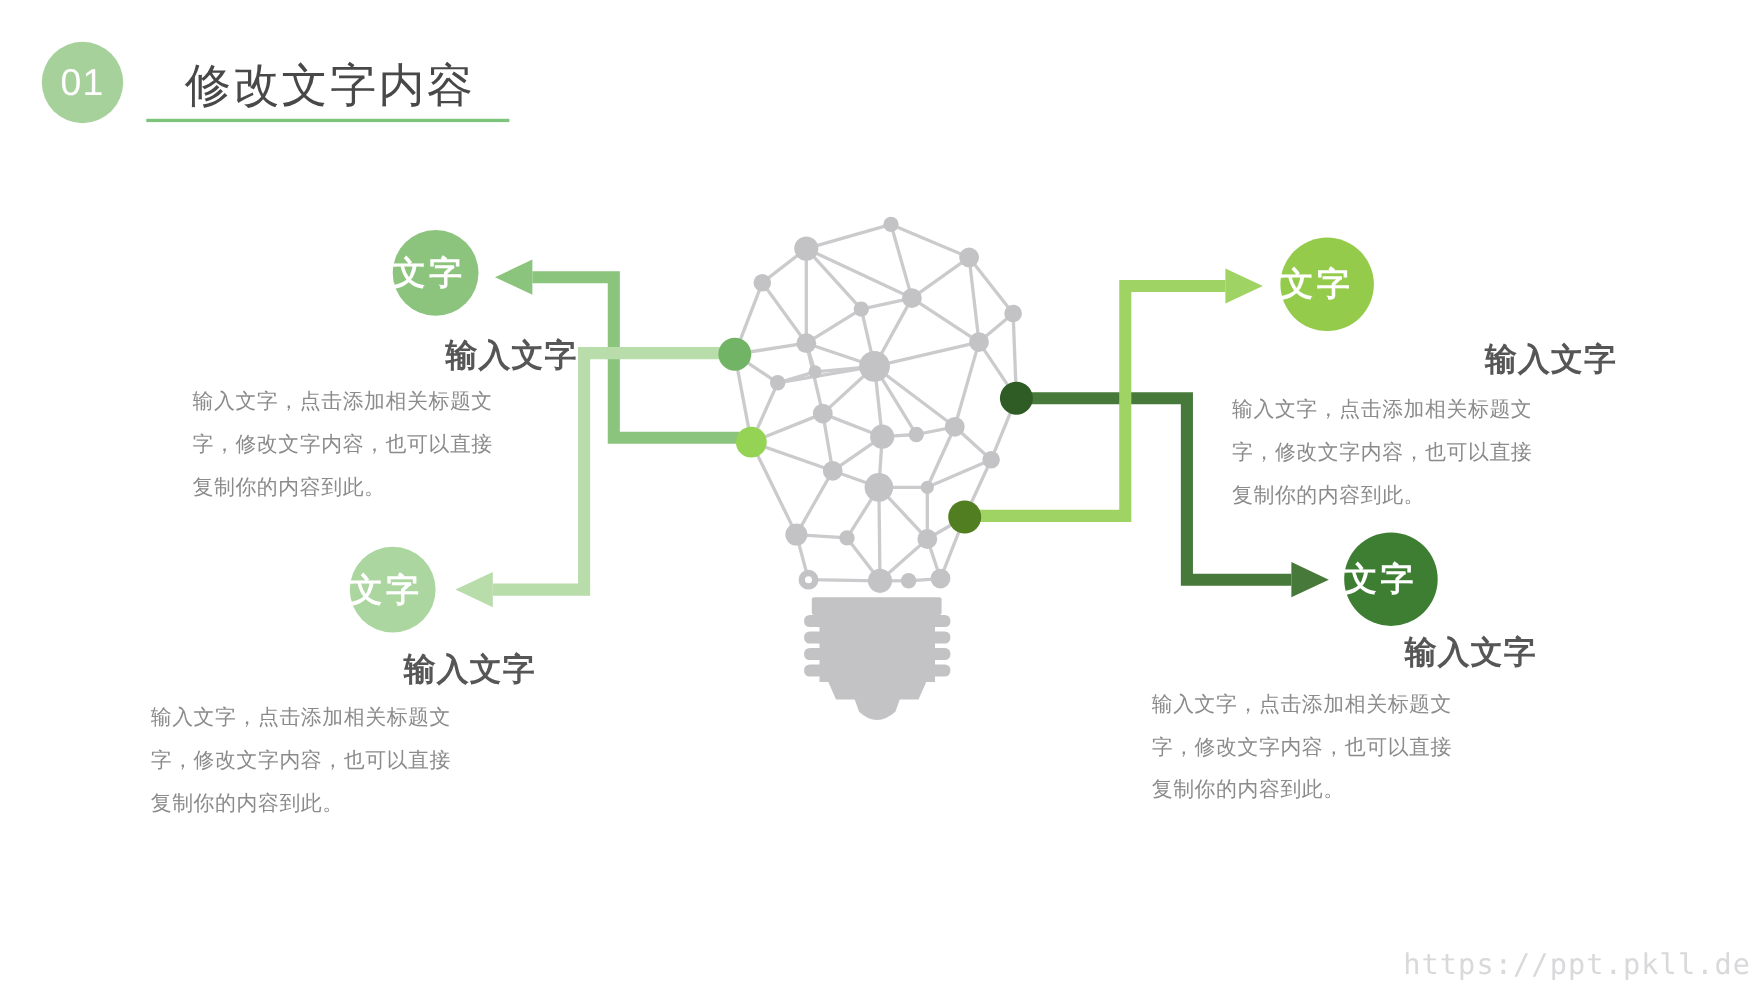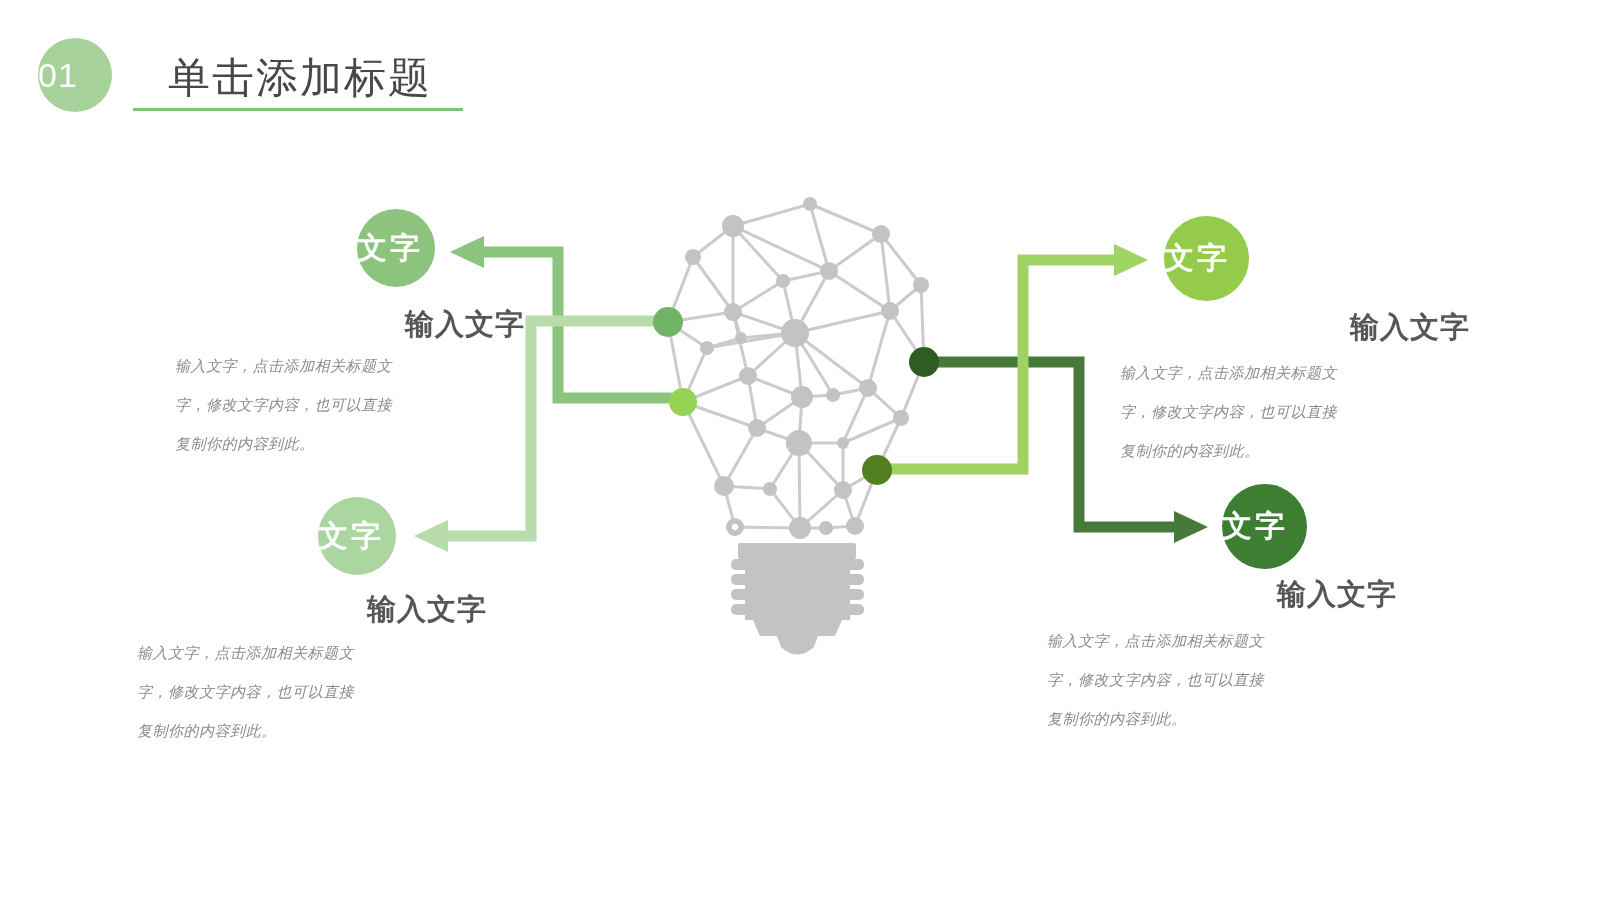--- a/index.html
+++ b/index.html
@@ -1,52 +1,52 @@
 <!DOCTYPE html>
 <html><head>
 <meta charset="utf-8">
 <style>
   html,body{margin:0;padding:0;background:#fff;}
   .slide{position:relative;width:1600px;height:900px;background:#ffffff;overflow:hidden;
          font-family:"Liberation Sans",sans-serif;}
   .badge{position:absolute;left:38px;top:38px;width:74px;height:74px;border-radius:50%;
-         display:flex;align-items:center;}
+         display:flex;align-items:center;justify-content:center;}
   .badge span{color:#fff;font-size:34px;letter-spacing:1px;}
   .title{position:absolute;left:168px;top:50px;font-size:42px;color:#484848;letter-spacing:2px;white-space:nowrap;}
   .title-underline{position:absolute;left:133px;top:108px;width:330px;height:3px;}
   .art{position:absolute;left:0;top:0;width:1600px;height:900px;}
   .tag-circle{position:absolute;border-radius:50%;display:flex;align-items:center;justify-content:flex-start;}
   .tag-circle span{color:#fff;font-size:30px;font-weight:bold;letter-spacing:3px;}
   .c-lt{left:357px;top:209px;width:78px;height:78px;}
   .c-lb{left:318px;top:497px;width:78px;height:78px;}
   .c-rt{left:1164px;top:216px;width:85px;height:85px;}
   .c-rb{left:1222px;top:484px;width:85px;height:85px;}
   .callout-heading{position:absolute;width:316px;text-align:right;font-size:29px;font-weight:bold;
                    color:#565656;line-height:36px;letter-spacing:1px;white-space:nowrap;}
   .h-lt{left:209px;top:306px;}
   .h-lb{left:171px;top:591px;}
   .h-rt{left:1154px;top:309px;}
   .h-rb{left:1081px;top:576px;}
-  .callout-body{position:absolute;width:320px;font-size:15px;line-height:39px;color:#8b8b8b;letter-spacing:0.5px;font-style:italic;}
+  .callout-body{position:absolute;width:320px;font-size:19px;line-height:39px;color:#8b8b8b;letter-spacing:0.5px;}
   .b-lt{left:175px;top:346px;}
   .b-lb{left:137px;top:633px;}
   .b-rt{left:1120px;top:353px;}
   .b-rb{left:1047px;top:621px;}
   .watermark{position:absolute;right:8px;bottom:8px;font-family:"DejaVu Sans Mono",monospace;
              font-size:26px;color:#d9d9dc;letter-spacing:1px;}
 </style>
 </head>
 <body>
 
 <div class="slide">
 
   <div class="badge" style="background: rgb(166, 209, 154);">
     <span>01</span>
   </div>
-  <div class="title" style="color: rgb(72, 72, 72);">单击添加标题</div>
+  <div class="title" style="color: rgb(72, 72, 72);">修改文字内容</div>
   <div class="title-underline" style="background: rgb(124, 196, 122);"></div>
 
   <svg class="art" viewBox="0 0 1600 900" xmlns="http://www.w3.org/2000/svg">
       <g>
         <line x1="810" y1="204" x2="733" y2="226" stroke="#cbcbcd" stroke-width="3"></line>
         <line x1="810" y1="204" x2="881" y2="234" stroke="#cbcbcd" stroke-width="3"></line>
         <line x1="810" y1="204" x2="829" y2="271" stroke="#cbcbcd" stroke-width="3"></line>
         <line x1="733" y1="226" x2="693" y2="257" stroke="#cbcbcd" stroke-width="3"></line>
         <line x1="733" y1="226" x2="829" y2="271" stroke="#cbcbcd" stroke-width="3"></line>
         <line x1="733" y1="226" x2="783" y2="281" stroke="#cbcbcd" stroke-width="3"></line>
@@ -202,13 +202,14 @@
   <div class="tag-circle c-rb" style="background: rgb(61, 126, 51);">
     <span>文字</span>
   </div>
   <div class="callout-heading h-rb" style="color: rgb(86, 86, 86);">输入文字</div>
   <div class="callout-body b-rb" style="color: rgb(139, 139, 139);">
     <div>输入文字，点击添加相关标题文</div>
     <div>字，修改文字内容，也可以直接</div>
     <div>复制你的内容到此。</div>
   </div>
 
+  <div class="watermark" style="color: rgb(217, 217, 220);">https://ppt.pkll.de</div>
 </div>
 
 </body></html>

